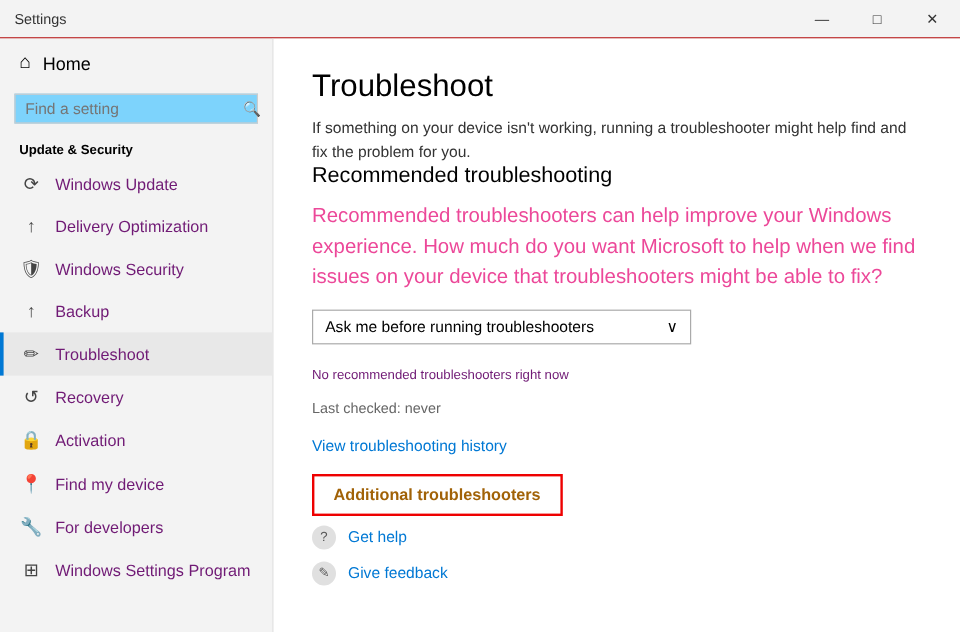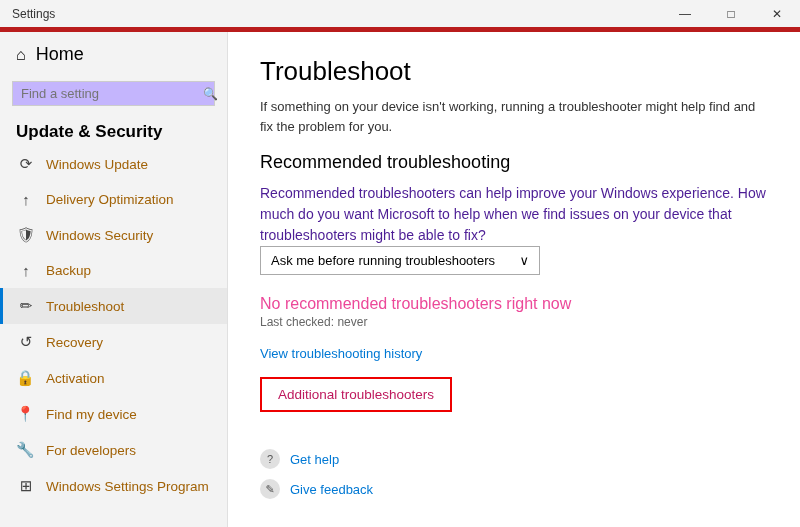--- a/index.html
+++ b/index.html
@@ -15,21 +15,21 @@
     }
 
     
     .titlebar {
       display: flex;
       align-items: center;
       justify-content: space-between;
       background: #f3f3f3;
       height: 32px;
       padding: 0 0 0 12px;
-      border-bottom: 5px solid #b91c1c;
+      border-bottom: 1px solid #b91c1c;
     }
     .titlebar-title {
       font-size: 12px;
       color: #333;
     }
     .titlebar-controls {
       display: flex;
     }
     .titlebar-btn {
       width: 46px;
@@ -66,43 +66,43 @@
       display: flex;
       align-items: center;
       padding: 12px 16px;
       gap: 10px;
       cursor: pointer;
     }
     .sidebar-home-icon {
       font-size: 16px;
     }
     .sidebar-home-label {
-      font-size: 18px;
+      font-size: 15px;
     }
 
     .search-box {
       margin: 4px 12px 8px 12px;
       display: flex;
       align-items: center;
       border: 1px solid #ccc;
-      background: #c4b5fd;
+      background: #7dd3fc;
       padding: 4px 8px;
       gap: 6px;
     }
     .search-box input {
       border: none;
       outline: none;
       font-size: 13px;
       flex: 1;
       background: transparent;
     }
     .search-icon { font-size: 12px; color: #666; }
 
     .sidebar-section-label {
-      font-size: 17px;
+      font-size: 11px;
       font-weight: 700;
       padding: 8px 16px 4px 16px;
       color: #000;
     }
 
     .sidebar-item {
       display: flex;
       align-items: center;
       padding: 9px 16px;
       gap: 10px;
@@ -122,21 +122,21 @@
       background: #0078d4;
     }
     .sidebar-item-icon {
       font-size: 15px;
       width: 20px;
       text-align: center;
       color: #444;
     }
     .sidebar-item-label {
       font-size: 13.5px;
-      color: #a16207;
+      color: #701a75;
     }
 
     
     .main-content {
       flex: 1;
       background: white;
       padding: 24px 32px;
       overflow-y: auto;
     }
 
@@ -151,70 +151,71 @@
       font-size: 13px;
       color: #333;
       line-height: 1.5;
     }
 
     .section-title {
       font-size: 18px;
       font-weight: 400;
       margin-bottom: 10px;
       color: #000;
-      margin-top: 16px;
     }
 
     .section-description {
-      font-size: 14px;
-      color: #4c1d95;
+      font-size: 17px;
+      color: #ec4899;
       line-height: 1.5;
+      margin-bottom: 14px;
     }
 
     .dropdown-select {
       display: flex;
       align-items: center;
       border: 1px solid #aaa;
       padding: 6px 10px;
-      width: 280px;
+      width: 316px;
       cursor: pointer;
       background: white;
       font-size: 13px;
       margin-bottom: 20px;
       justify-content: space-between;
     }
 
     .status-text {
-      font-size: 16px;
-      color: #ec4899;
-      margin-bottom: 2px;
+      font-size: 11px;
+      color: #701a75;
+      margin-bottom: 14px;
     }
     .status-subtext {
       font-size: 12px;
       color: #666;
       margin-bottom: 16px;
     }
 
     .link-blue {
       color: #0078d4;
       text-decoration: none;
       font-size: 13px;
       cursor: pointer;
       display: inline-block;
       margin-bottom: 16px;
     }
 
     .additional-btn {
       display: inline-block;
       border: 2px solid #e00;
       padding: 8px 16px;
-      color: #be185d;
+      color: #a16207;
       font-size: 13.5px;
       cursor: pointer;
-      margin-bottom: 37px;
+      margin-bottom: 8px;
+      font-weight: bold;
     }
 
     .help-links {
       display: flex;
       flex-direction: column;
       gap: 10px;
     }
     .help-link-item {
       display: flex;
       align-items: center;

